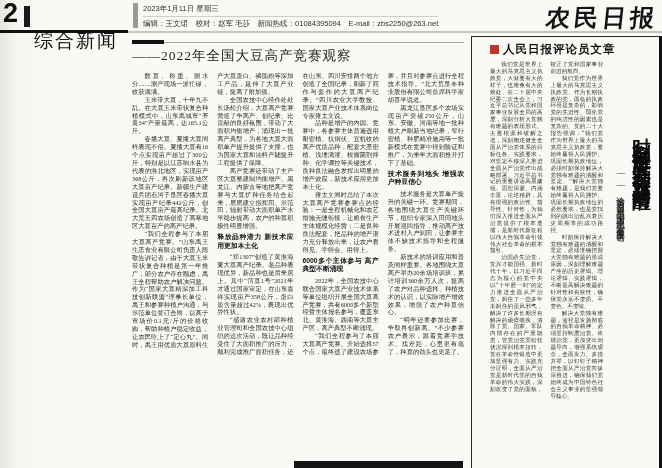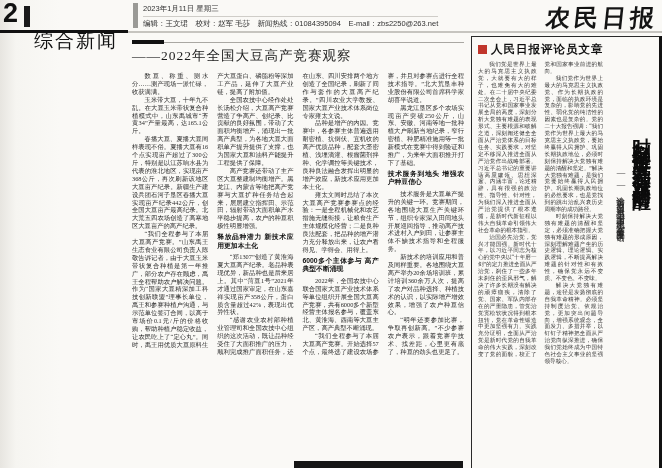--- a/index.html
+++ b/index.html
@@ -33,21 +33,21 @@
   .subtitle{margin-top:4px;font-size:13.5px;letter-spacing:1px;color:#1c1c1c;}
   .art-body{margin-top:7px;height:338px;overflow:hidden;
             column-count:4;column-gap:9px;
             font-size:6.3px;line-height:7.9px;text-align:justify;color:#2b2b2b;}
   .art-body p{margin:0;text-indent:2em;}
   .art-body h3{margin:3px 0;font-family:"Liberation Sans",sans-serif;font-size:6.8px;
                line-height:8.5px;font-weight:bold;color:#111;text-indent:0;}
   .bottom-bar{position:absolute;left:163px;right:2px;bottom:0;height:7px;background:#151515;}
   
   .panel{position:relative;flex:1;margin-left:6px;border:1px solid #2a2a2a;border-bottom:none;
-         border-right:3px solid #111;box-sizing:border-box;padding:5px 4px 0 6px;background:#faf9f6;}
+         border-right:3px solid #111;box-sizing:border-box;padding:5px 4px 0 18px;background:#faf9f6;}
   .comm-header{font-family:"Liberation Sans",sans-serif;font-weight:bold;font-size:11.5px;
                color:#111;letter-spacing:1px;white-space:nowrap;}
   .red-square{display:inline-block;width:9px;height:9px;margin-right:4px;vertical-align:-1px;}
   .comm-inner{display:flex;margin-top:4px;height:404px;}
   .comm-body{flex:1;overflow:hidden;column-count:2;column-gap:8px;
              font-size:5.6px;line-height:6.9px;text-align:justify;color:#333;}
   .comm-body p{margin:0;text-indent:2em;}
   .title-strip{width:52px;display:flex;flex-direction:row;justify-content:flex-end;}
   .v-subtitle{writing-mode:vertical-rl;text-orientation:upright;
               font-size:8.5px;letter-spacing:1.5px;line-height:14px;color:#222;

